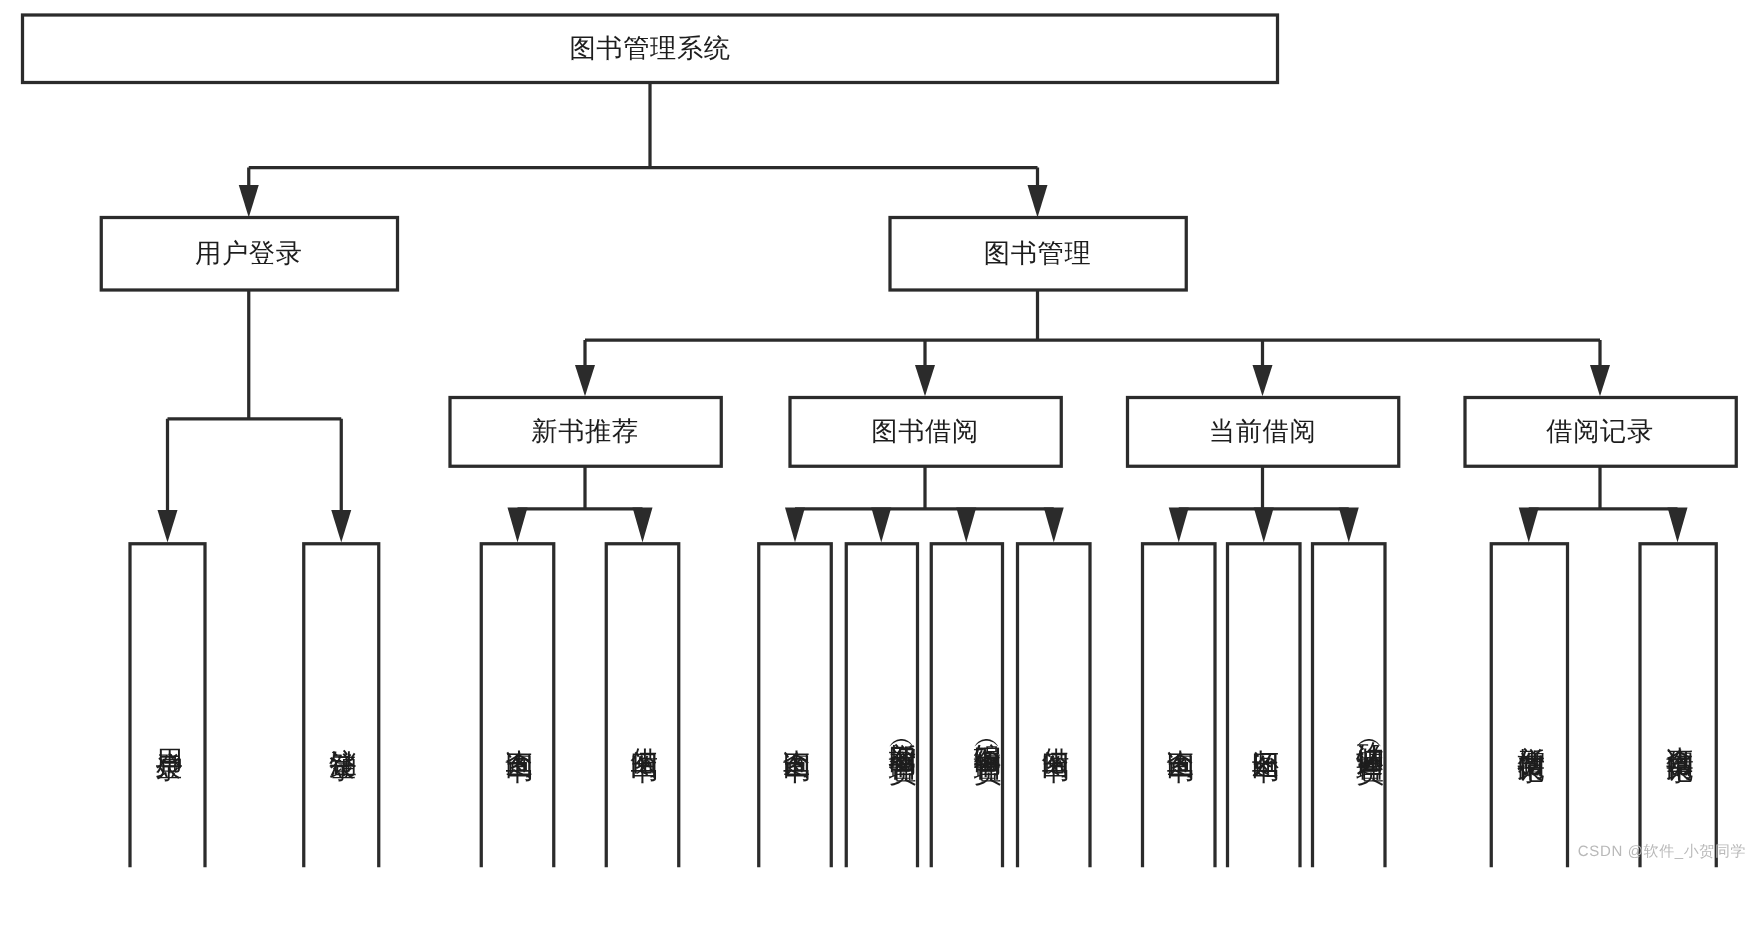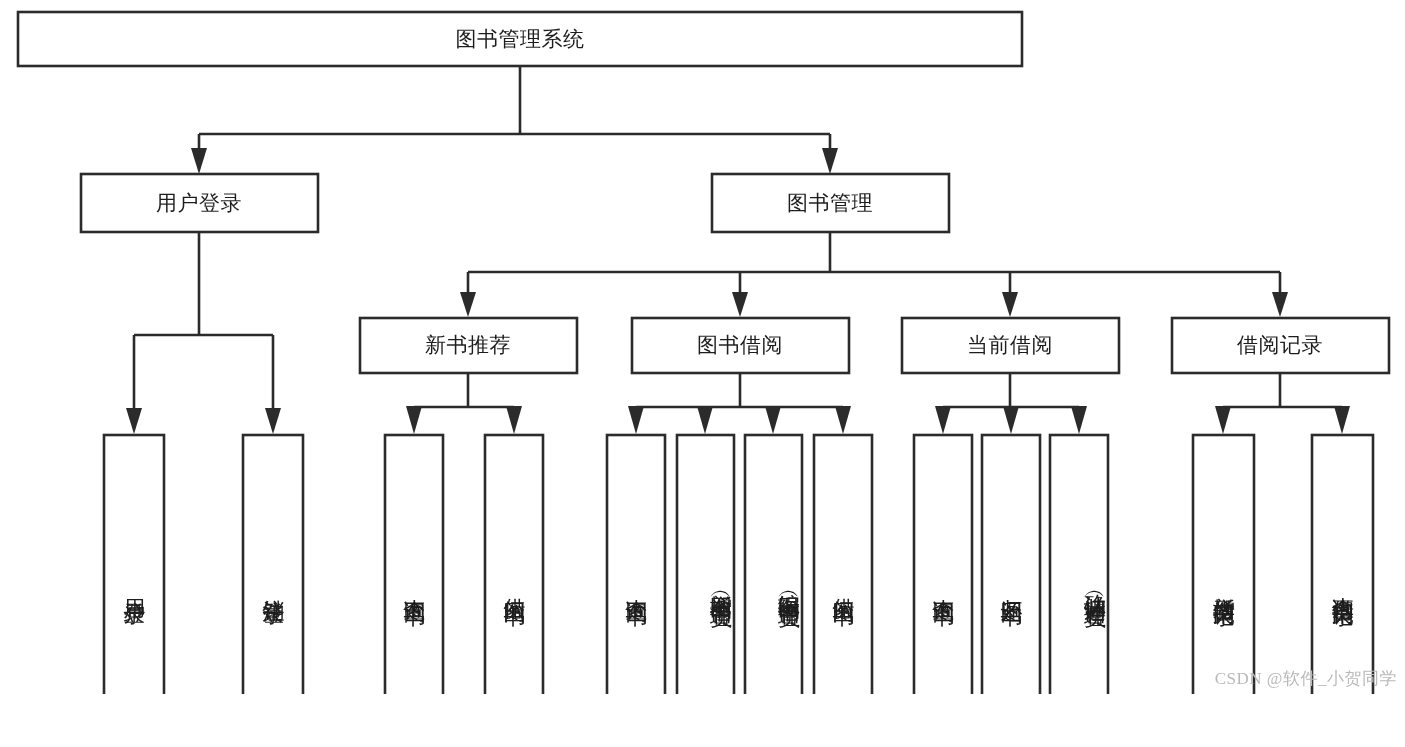--- a/index.html
+++ b/index.html
@@ -61,22 +61,22 @@
     color: #1d1d1d;
     letter-spacing: 2px;
     white-space: nowrap;
     pointer-events: none;
     user-select: none;
   }
   .watermark {
     position: absolute;
     right: 8px;
     bottom: 4px;
-    font-family: Liberation Serif, serif;
-    font-size: 17px;
+    font-family: Liberation Sans, sans-serif;
+    font-size: 12px;
     color: #b9b9b9;
     letter-spacing: 0.5px;
     white-space: nowrap;
     text-align: right;
   }
 </style>
 </head>
 <body>
 
 <div id="diagram-root">

